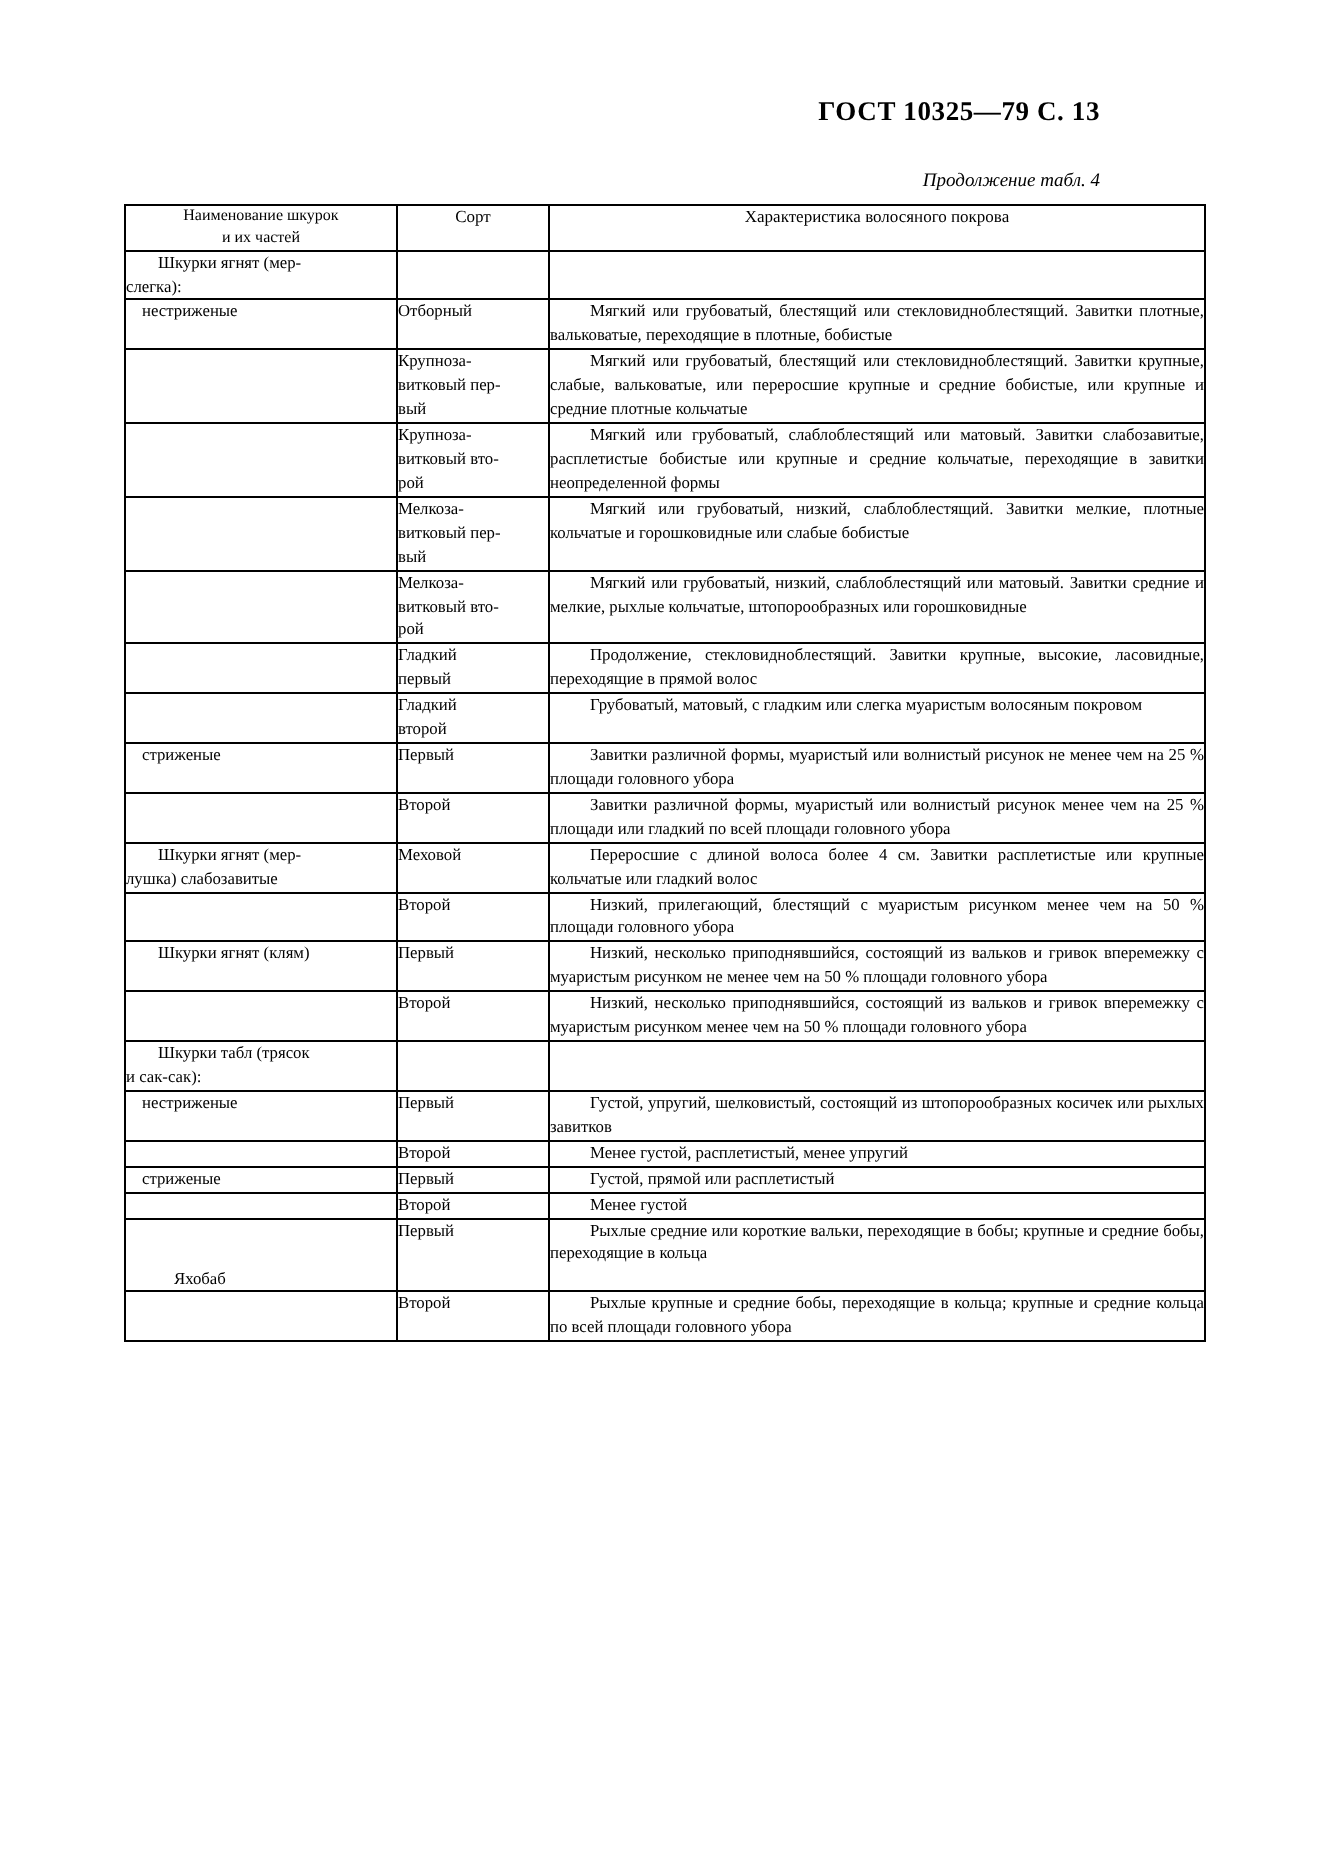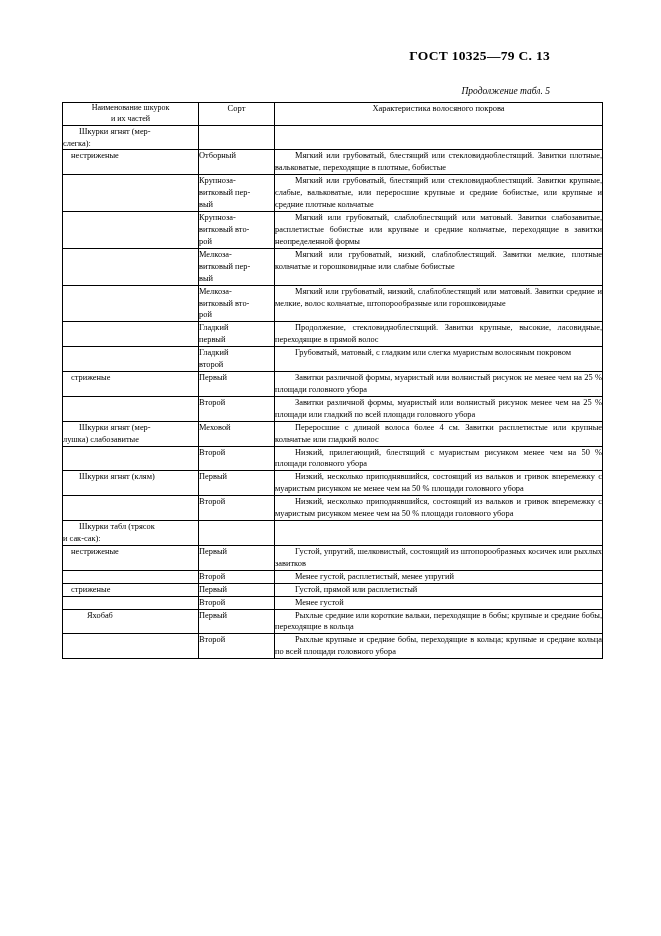--- a/index.html
+++ b/index.html
@@ -86,21 +86,21 @@
     hyphens: manual;
   }
   .indent-first { text-indent: 20px; }
 </style>
 </head>
 <body>
 
 <div class="page">
 
   <div class="doc-header">ГОСТ 10325—79 С. 13</div>
-  <div class="continuation">Продолжение табл. 5</div>
+  <div class="continuation">Продолжение табл. 4</div>
 
   <table class="main">
     <colgroup>
       <col class="c1">
         <col class="c2">
         <col class="c3">
     </colgroup>
     <thead>
       <tr>
         <th>
@@ -160,21 +160,21 @@
           </td>
           <td class="col3 indent-first">Мягкий или грубоватый, низкий, слаблоблестящий. Завитки мелкие, плотные кольчатые и горошковидные или слабые бобистые</td>
         </tr>
         <tr>
           <td class="col1">&nbsp;</td>
           <td class="col2">
             <span style="display: block;">Мелкоза-</span>
             <span style="display: block;">витковый вто-</span>
             <span style="display: block;">рой</span>
           </td>
-          <td class="col3 indent-first">Мягкий или грубоватый, низкий, слаблоблестящий или матовый. Завитки средние и мелкие, волос кольчатые, штопорообразные или горошковидные</td>
+          <td class="col3 indent-first">Мягкий или грубоватый, низкий, слаблоблестящий или матовый. Завитки средние и мелкие, рыхлые кольчатые, штопорообразных или горошковидные</td>
         </tr>
         <tr>
           <td class="col1">&nbsp;</td>
           <td class="col2">
             <span style="display: block;">Гладкий</span>
             <span style="display: block;">первый</span>
           </td>
           <td class="col3 indent-first">Продолжение, стекловидноблестящий. Завитки крупные, высокие, ласовидные, переходящие в прямой волос</td>
         </tr>
         <tr>
@@ -282,21 +282,21 @@
         <tr>
           <td class="col1">&nbsp;</td>
           <td class="col2">
             <span style="display: block;">Второй</span>
           </td>
           <td class="col3 indent-first">Менее густой</td>
         </tr>
         <tr>
           <td class="col1">
             <span style="display: block;">
-              <span style="display: block; padding-left: 24px;">Яхобаб</span>
+              <span style="display: block; padding-left: 24px; margin-top: 24px;">Яхобаб</span>
             </span>
           </td>
           <td class="col2">
             <span style="display: block;">Первый</span>
           </td>
           <td class="col3 indent-first">Рыхлые средние или короткие вальки, переходящие в бобы; крупные и средние бобы, переходящие в кольца</td>
         </tr>
         <tr>
           <td class="col1">&nbsp;</td>
           <td class="col2">

